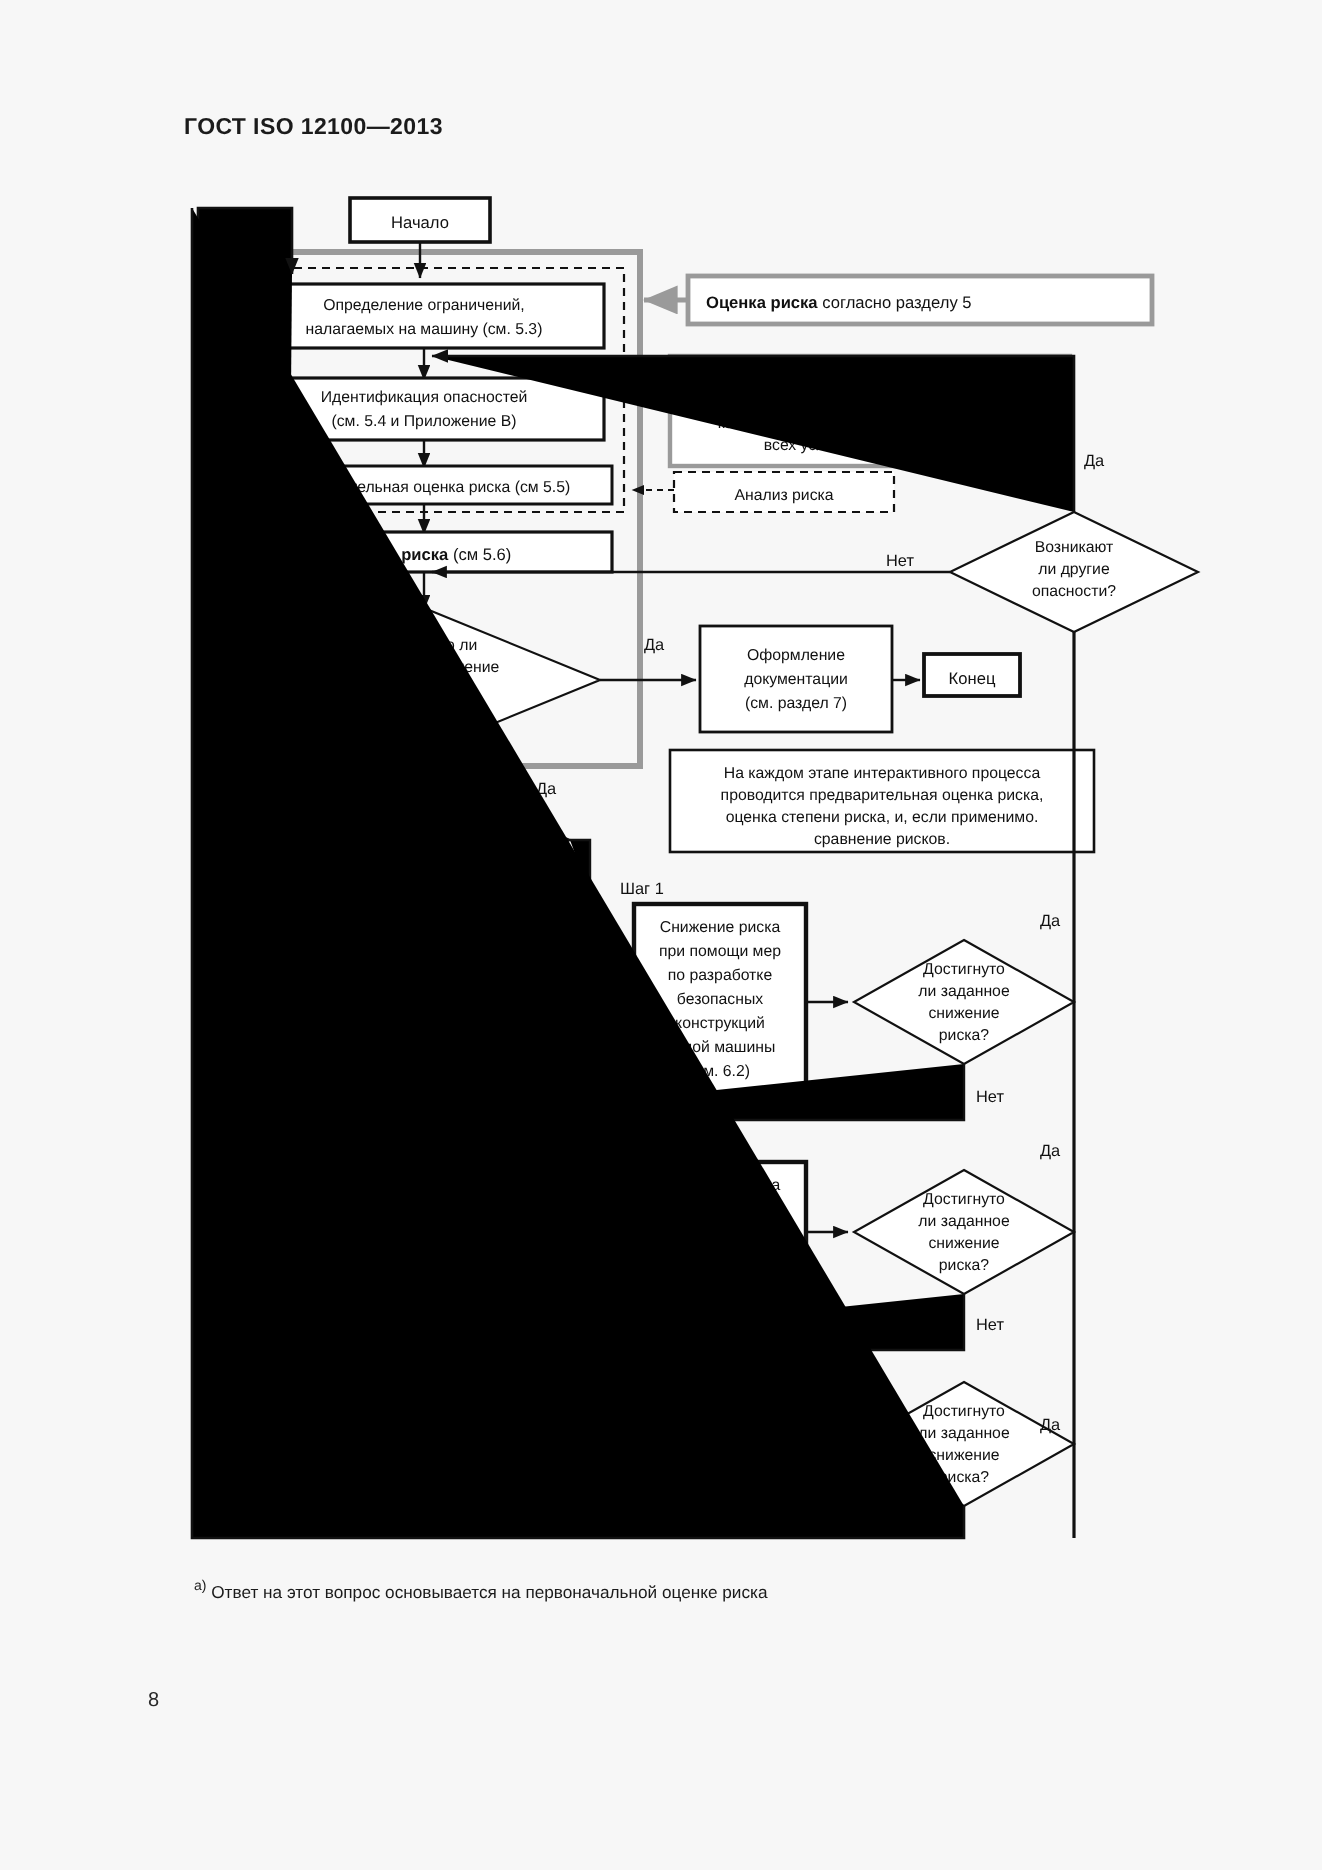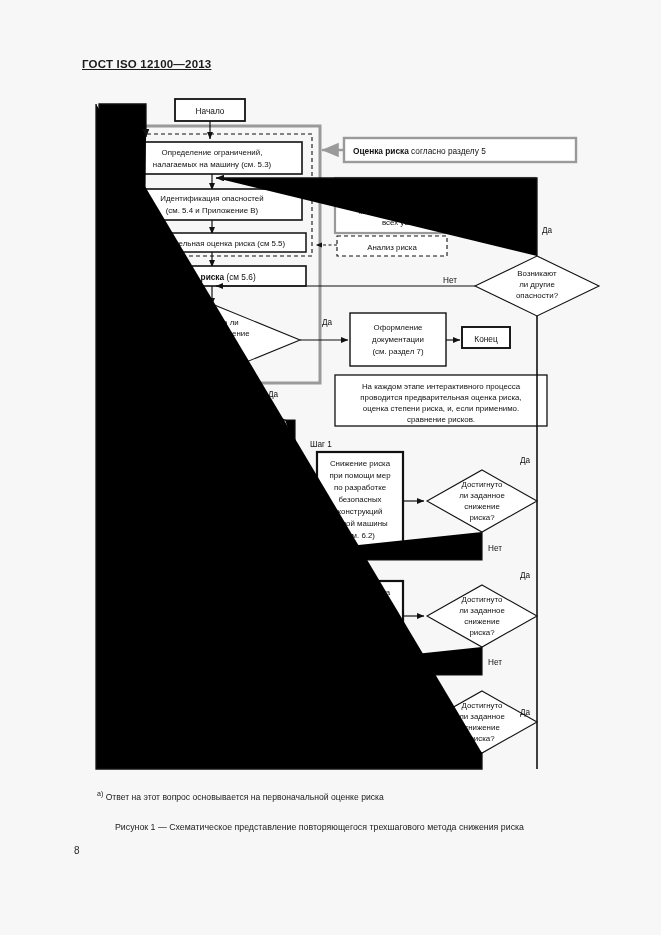--- a/index.html
+++ b/index.html
@@ -1,18 +1,18 @@
 <!DOCTYPE html>
 <html><head>
 <meta charset="utf-8">
 <style>
   html,body{margin:0;padding:0;background:#fff;}
   body{width:661px;height:935px;overflow:hidden;font-family:"Liberation Sans",sans-serif;}
   #page{position:relative;width:661px;height:935px;background:#f7f7f7;}
-  #doc-title{position:absolute;left:82px;top:58px;font-size:11.5px;font-weight:bold;color:#1b1b1b;letter-spacing:.2px;text-decoration:underline;}
+  #doc-title{position:absolute;left:92px;top:58px;font-size:11.5px;font-weight:bold;color:#1b1b1b;letter-spacing:.2px;}
   #page-number{position:absolute;left:74px;top:845px;font-size:10px;color:#2a2a2a;}
   #footnote{position:absolute;left:97px;top:790px;font-size:8.6px;color:#1b1b1b;}
   #footnote sup{font-size:7px;}
   #figure-caption{position:absolute;left:115px;top:822px;font-size:8.8px;color:#1b1b1b;}
   svg{position:absolute;left:0;top:0;}
   text{font-family:"Liberation Sans",sans-serif;fill:#111;}
   .nd{font-size:7.9px;}
   .lbl{font-size:8.2px;}
   .bx{font-size:8.3px;}
   .bxs{font-size:7.9px;}
@@ -269,17 +269,16 @@
 
     <path d="M482,753 L482,769 L96,769 L96,104" stroke="#111" stroke-width="1.3"></path>
 
   </svg>
 
   <div id="footnote">
     <sup>а)</sup>
     <span>Ответ на этот вопрос основывается на первоначальной оценке риска</span>
   </div>
 
-  <div id="figure-caption">Рисунок 1 — Схематическое представление повторяющегося трехшагового метода снижения риска</div>
 
   <div id="page-number">8</div>
 
 </div>
 
 </body></html>

